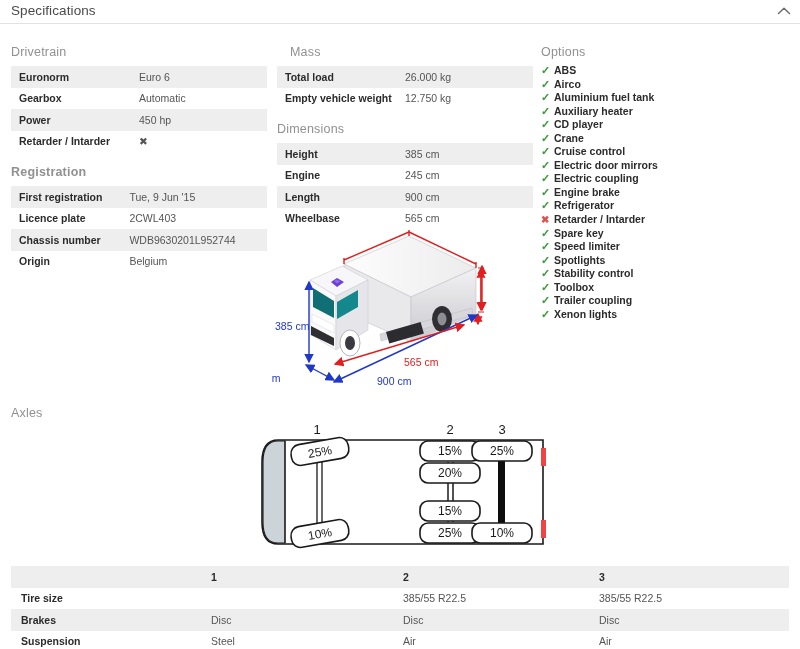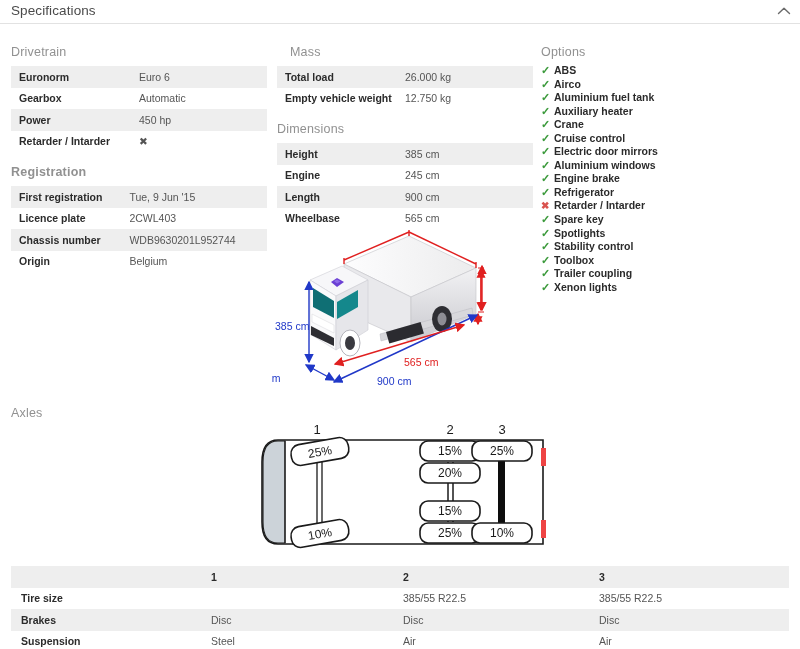--- a/index.html
+++ b/index.html
@@ -172,28 +172,30 @@
     </tr>
   </tbody>
     </table>
 
   <div class="sec-head" style="left:541px; top:45px;">Options</div>
   <div id="options-list">
     <div class="opt-row"><span class="opt-tick">✓</span><span>ABS</span></div>
     <div class="opt-row"><span class="opt-tick">✓</span><span>Airco</span></div>
     <div class="opt-row"><span class="opt-tick">✓</span><span>Aluminium fuel tank</span></div>
     <div class="opt-row"><span class="opt-tick">✓</span><span>Auxiliary heater</span></div>
+    <div class="opt-row"><span class="opt-tick">✓</span><span>CD player</span></div>
     <div class="opt-row"><span class="opt-tick">✓</span><span>Crane</span></div>
     <div class="opt-row"><span class="opt-tick">✓</span><span>Cruise control</span></div>
     <div class="opt-row"><span class="opt-tick">✓</span><span>Electric door mirrors</span></div>
-    <div class="opt-row"><span class="opt-tick">✓</span><span>Aluminium windows</span></div>
+    <div class="opt-row"><span class="opt-tick">✓</span><span>Electric coupling</span></div>
     <div class="opt-row"><span class="opt-tick">✓</span><span>Engine brake</span></div>
     <div class="opt-row"><span class="opt-tick">✓</span><span>Refrigerator</span></div>
     <div class="opt-row"><span class="opt-cross">✖</span><span>Retarder / Intarder</span></div>
     <div class="opt-row"><span class="opt-tick">✓</span><span>Spare key</span></div>
+    <div class="opt-row"><span class="opt-tick">✓</span><span>Speed limiter</span></div>
     <div class="opt-row"><span class="opt-tick">✓</span><span>Spotlights</span></div>
     <div class="opt-row"><span class="opt-tick">✓</span><span>Stability control</span></div>
     <div class="opt-row"><span class="opt-tick">✓</span><span>Toolbox</span></div>
     <div class="opt-row"><span class="opt-tick">✓</span><span>Trailer coupling</span></div>
     <div class="opt-row"><span class="opt-tick">✓</span><span>Xenon lights</span></div>
   </div>
 
   <svg id="truck-diagram" viewBox="0 0 248 178">
     <defs>
       <marker id="arrB" markerWidth="7" markerHeight="7" refX="6" refY="3.5" orient="auto">

